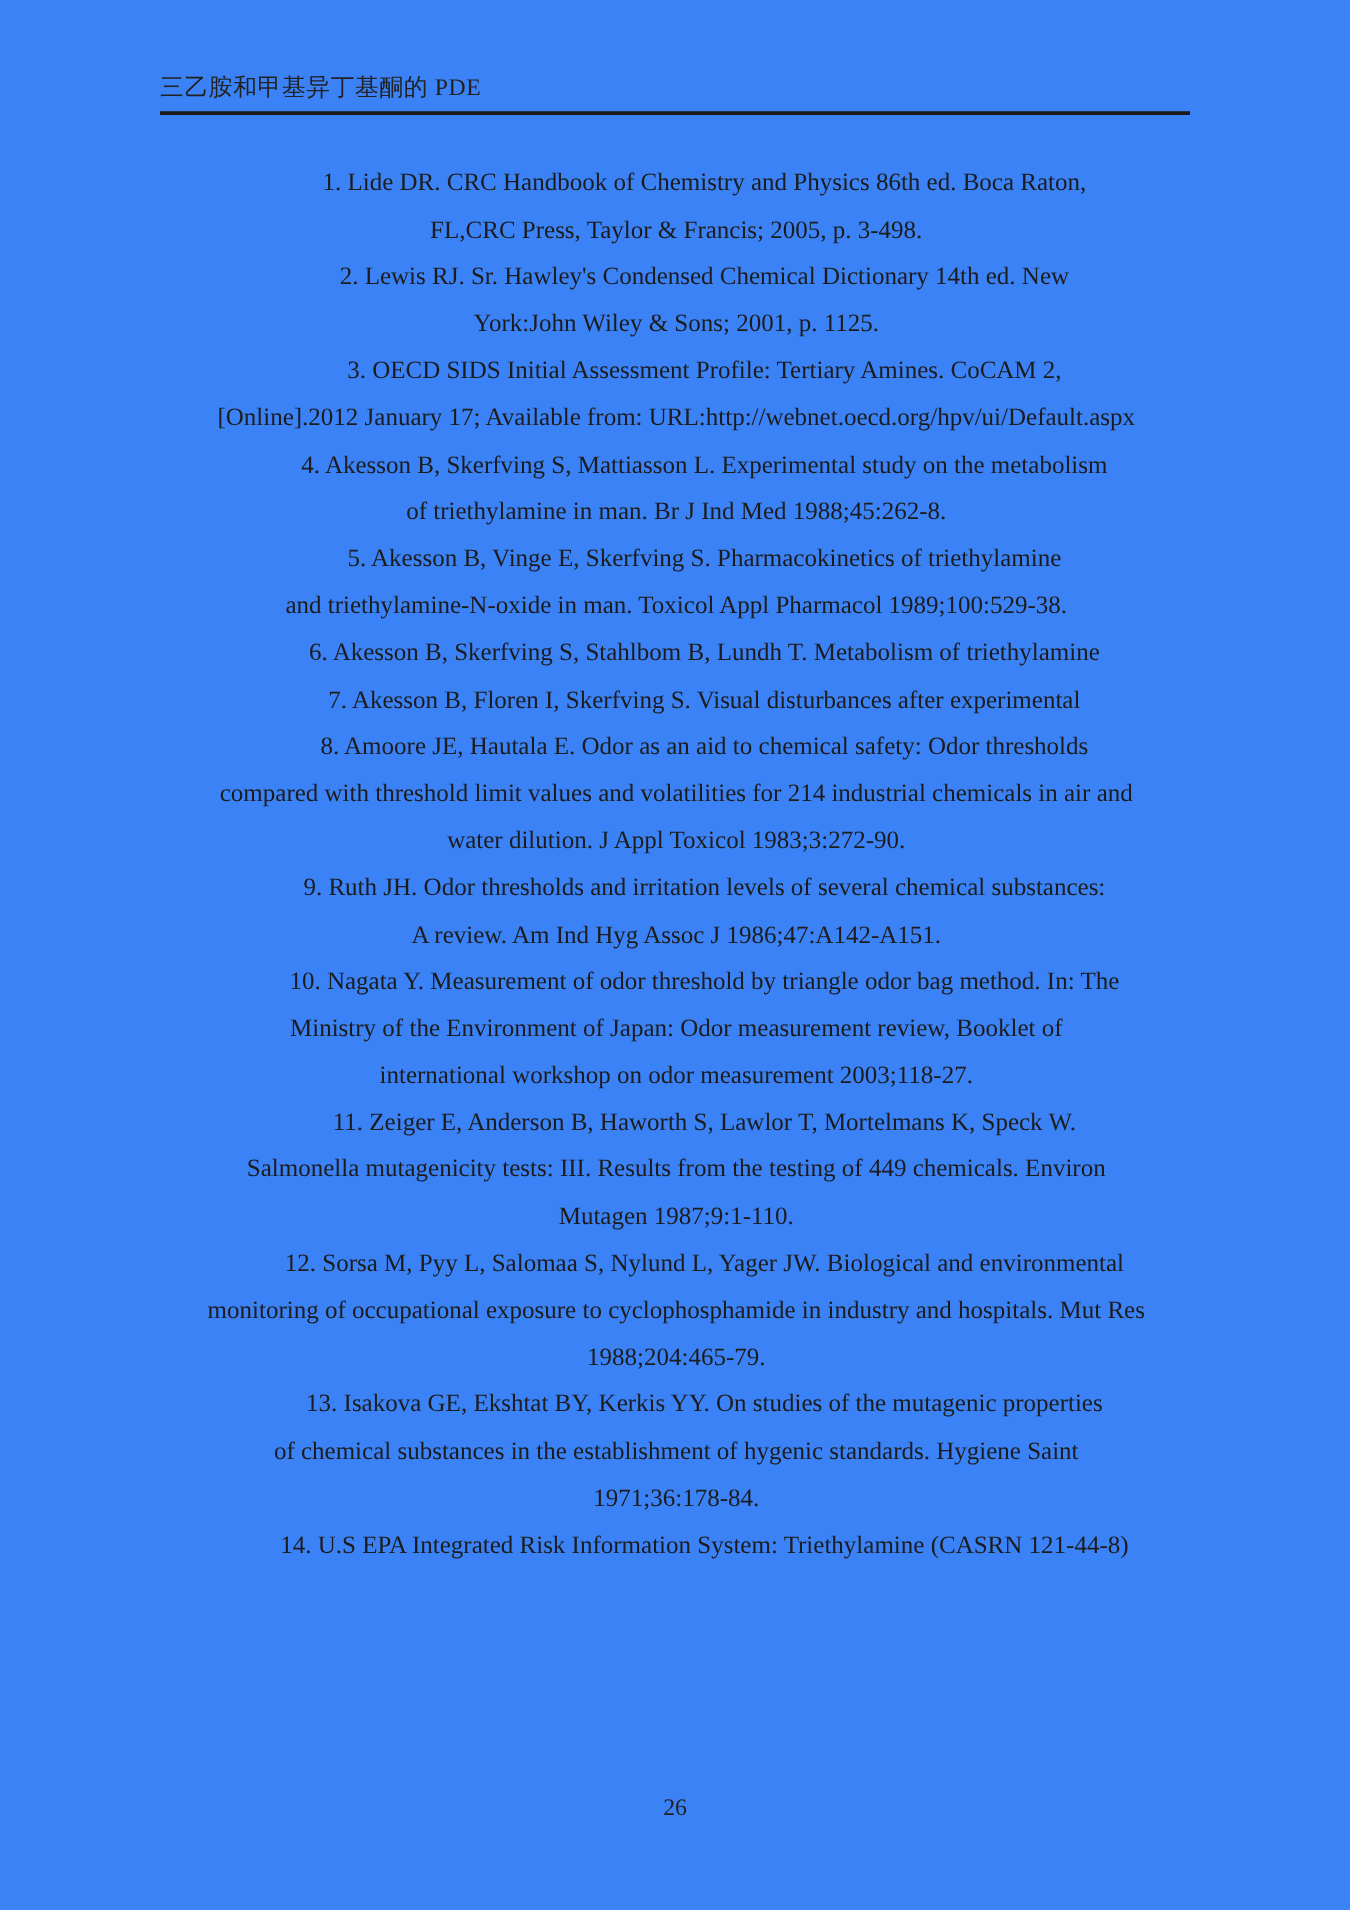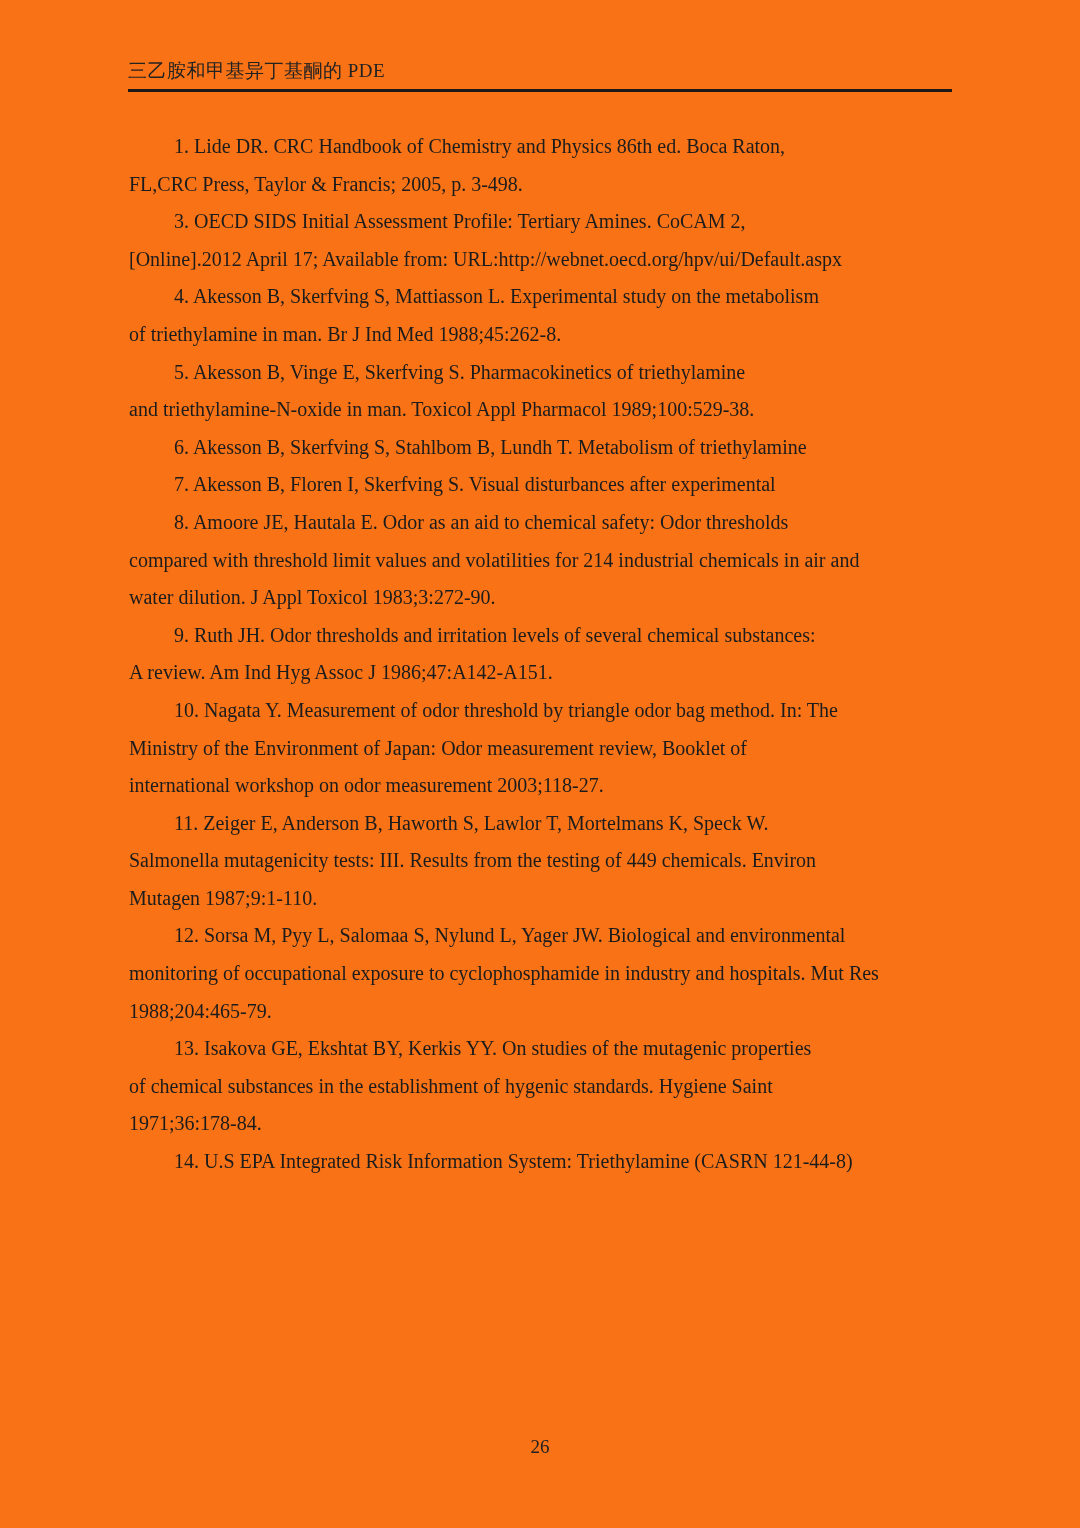--- a/index.html
+++ b/index.html
@@ -6,21 +6,21 @@
   html, body { width: 1080px; }
   body {
     font-family: "Liberation Serif", "DejaVu Serif", serif;
     background: #ffffff;
     color: #1c1c1c;
   }
   .page {
     position: relative;
     width: 1080px;
     height: 1528px;
-    background: #f97316;
+    background: #3b82f6;
     overflow: hidden;
   }
   .running-header {
     position: absolute;
     left: 128px;
     top: 58px;
     width: 824px;
   }
   .header-title {
     font-size: 19px;
@@ -42,20 +42,21 @@
     top: 128px;
     width: 824px;
     font-size: 20px;
     line-height: 37.6px;
   }
   .ref { display: block; }
   .line {
     display: block;
     white-space: nowrap;
     color: #1c1c1c;
+    text-align: center;
   }
   .line.first { padding-left: 45px; }
   .page-footer {
     position: absolute;
     left: 0;
     top: 1436px;
     width: 1080px;
     text-align: center;
   }
   .page-number {
@@ -72,22 +73,26 @@
     <div class="header-title">三乙胺和甲基异丁基酮的 PDE</div>
     <div class="header-rule"></div>
   </header>
 
   <main class="refs">
       <div class="ref">
         <div class="line first">1. Lide DR. CRC Handbook of Chemistry and Physics 86th ed. Boca Raton,</div>
         <div class="line">FL,CRC Press, Taylor &amp; Francis; 2005, p. 3-498.</div>
       </div>
       <div class="ref">
+        <div class="line first">2. Lewis RJ. Sr. Hawley's Condensed Chemical Dictionary 14th ed. New</div>
+        <div class="line">York:John Wiley &amp; Sons; 2001, p. 1125.</div>
+      </div>
+      <div class="ref">
         <div class="line first">3. OECD SIDS Initial Assessment Profile: Tertiary Amines. CoCAM 2,</div>
-        <div class="line">[Online].2012 April 17; Available from: URL:http://webnet.oecd.org/hpv/ui/Default.aspx</div>
+        <div class="line">[Online].2012 January 17; Available from: URL:http://webnet.oecd.org/hpv/ui/Default.aspx</div>
       </div>
       <div class="ref">
         <div class="line first">4. Akesson B, Skerfving S, Mattiasson L. Experimental study on the metabolism</div>
         <div class="line">of triethylamine in man. Br J Ind Med 1988;45:262-8.</div>
       </div>
       <div class="ref">
         <div class="line first">5. Akesson B, Vinge E, Skerfving S. Pharmacokinetics of triethylamine</div>
         <div class="line">and triethylamine-N-oxide in man. Toxicol Appl Pharmacol 1989;100:529-38.</div>
       </div>
       <div class="ref">

